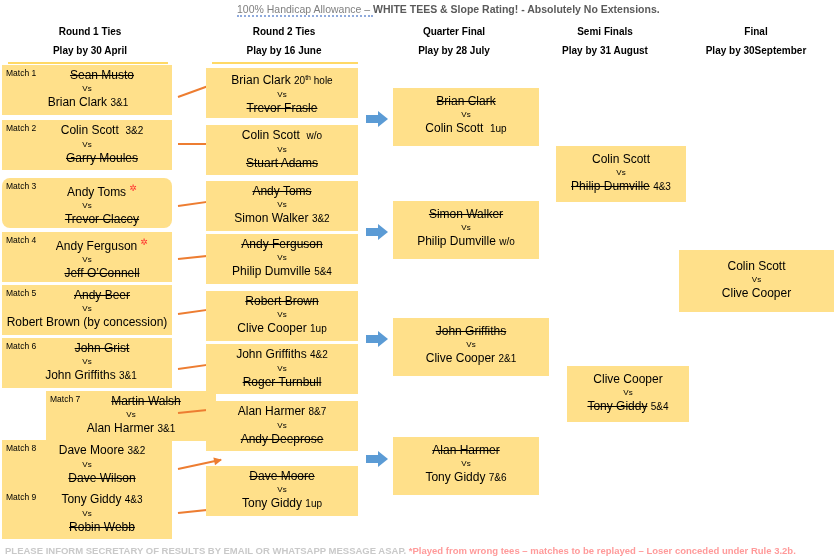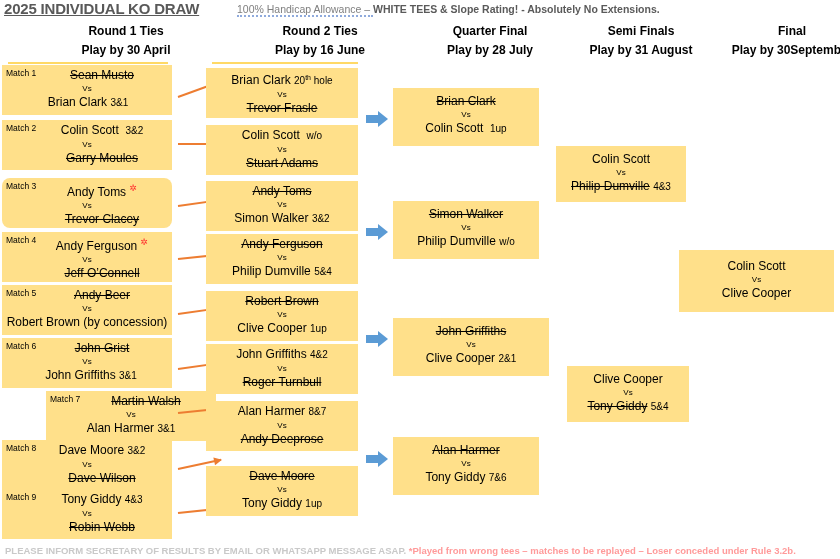--- a/index.html
+++ b/index.html
@@ -19,23 +19,22 @@
   .subtitle{
     position:absolute;top:3px;
     font-size:10.5px;color:#7f7f7f;white-space:nowrap;text-align:center;
   }
   .subtitle .b{font-weight:bold;color:#5a5a5a;}
   .sub-a{left:237px;}
   .sub-spell{border-bottom:2px dotted #8faadc;padding-bottom:0px;}
 
   .colhead{
     position:absolute;text-align:center;
-    font-size:12px;font-weight:bold;color:#000;line-height:19px;
+    font-size:10px;font-weight:bold;color:#000;line-height:19px;
     white-space:nowrap;
-    padding-left:36px;
   }
   .colhead .l2{display:block;}
 
   .hrule{position:absolute;height:2px;background:#ffd966;}
 
   
   .box{
     position:absolute;background:#ffe08a;box-sizing:border-box;
     color:#000;overflow:hidden;
   }
@@ -82,21 +81,20 @@
     position:absolute;left:5px;bottom:3px;font-size:9.5px;white-space:nowrap;
     color:#c9c9c9;font-weight:bold;
   }
   .footer .note{color:#ff9a9a;}
 </style>
 </head>
 <body>
 
 <div id="stage">
 
-  <div class="title">2025 INDIVIDUAL KO DRAW</div>
   <div class="subtitle sub-a">
     <span class="sub-spell">100% Handicap Allowance – </span><span class="b">WHITE TEES &amp; Slope Rating!  -  Absolutely No Extensions.</span>
   </div>
 
   <div class="colhead" style="left:0px;top:22px;width:180px;">
     <span>Round 1 Ties</span>
     <span class="l2">Play by 30 April</span>
   </div>
   <div class="hrule" style="left:8px;top:62px;width:160px;"></div>
 

